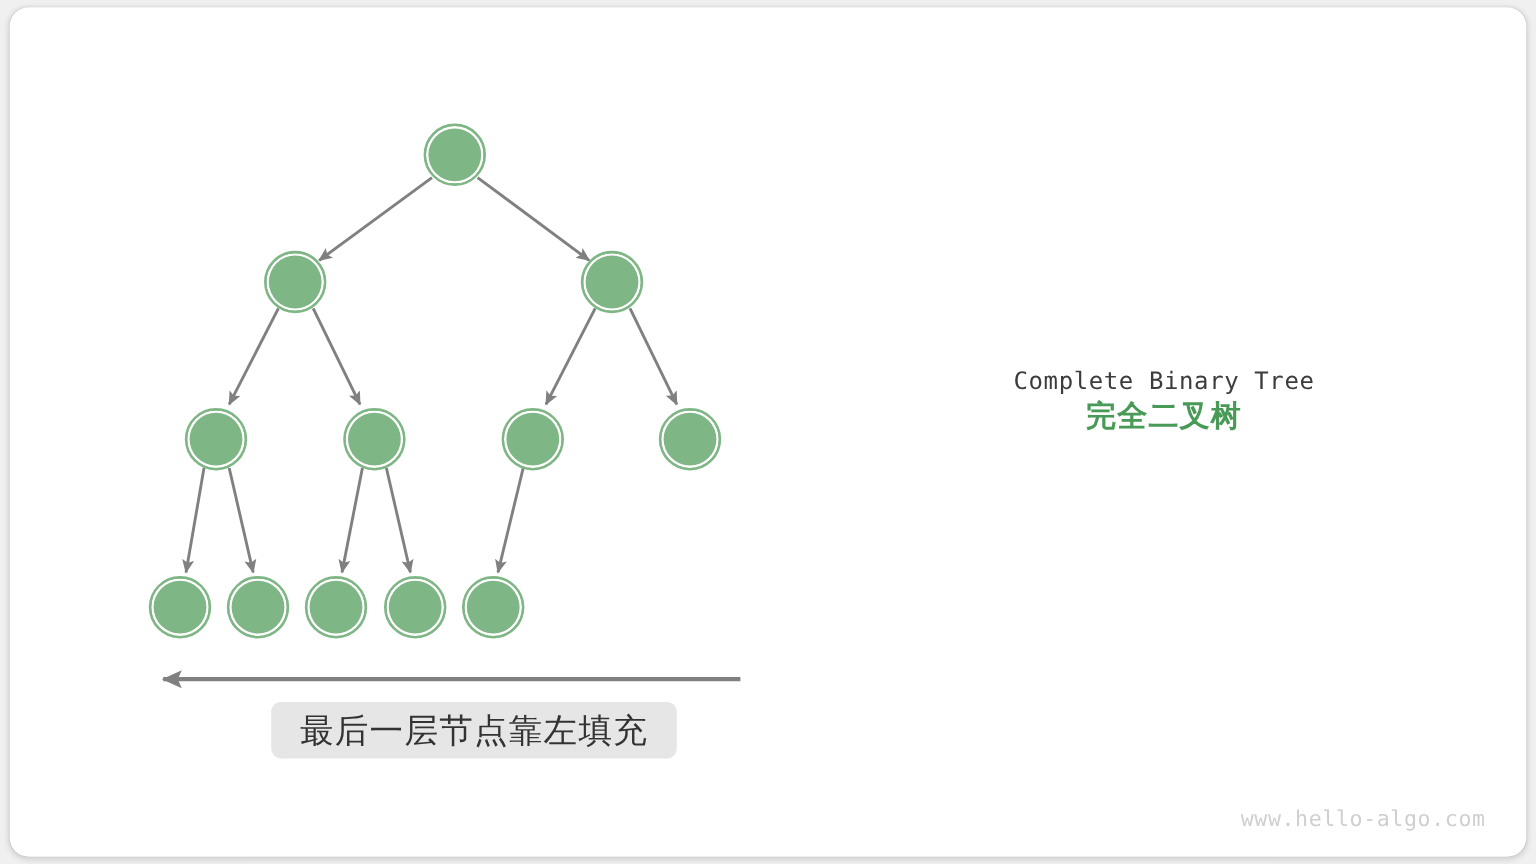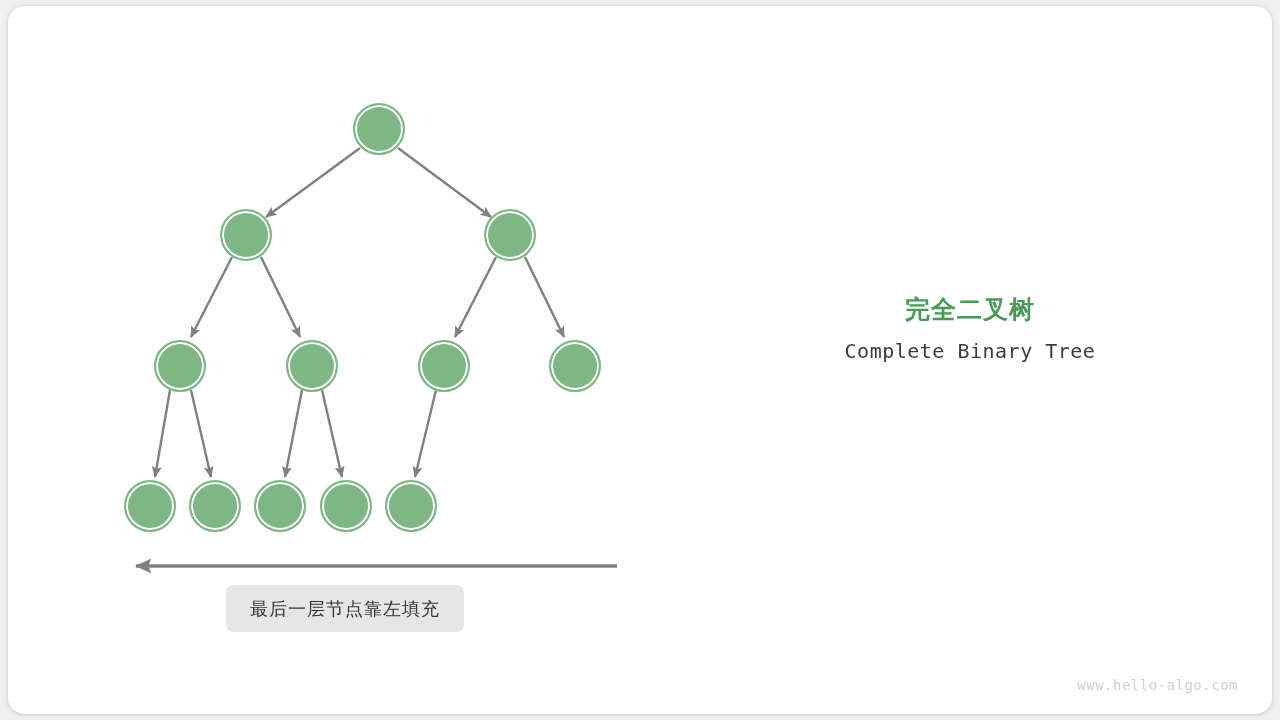--- a/index.html
+++ b/index.html
@@ -66,34 +66,34 @@
     position: absolute;
     left: 226px;
     top: 585px;
     height: 47px;
     padding: 0 24px;
     display: flex;
     align-items: center;
     justify-content: center;
     background: #e6e6e6;
     border-radius: 8px;
-    font-size: 18px;
+    font-size: 28px;
     color: #333333;
     letter-spacing: 1px;
     white-space: nowrap;
   }
   #caption-box .bold-part {
     font-weight: normal;
   }
   #watermark {
     position: absolute;
     right: 42px;
     bottom: 27px;
     font-family: "DejaVu Sans Mono", "Liberation Mono", monospace;
-    font-size: 14px;
+    font-size: 18px;
     color: #cfcfcf;
     letter-spacing: 0.5px;
   }
 </style>
 </head>
 <body>
 
 <div id="stage">
 
   <div id="card"></div>
@@ -142,22 +142,22 @@
   <div class="node-circle" style="left:418px; top:340px; width:52px; height:52px;"></div>
   <div class="node-circle" style="left:549px; top:340px; width:52px; height:52px;"></div>
 
   <div class="node-circle" style="left:124px; top:480px; width:52px; height:52px;"></div>
   <div class="node-circle" style="left:189px; top:480px; width:52px; height:52px;"></div>
   <div class="node-circle" style="left:254px; top:480px; width:52px; height:52px;"></div>
   <div class="node-circle" style="left:320px; top:480px; width:52px; height:52px;"></div>
   <div class="node-circle" style="left:385px; top:480px; width:52px; height:52px;"></div>
 
   <div id="title-block">
+    <div id="title-en">Complete Binary Tree</div>
     <div id="title-cn">完全二叉树</div>
-    <div id="title-en">Complete Binary Tree</div>
   </div>
 
   <div id="caption-box">
     <span>最后一层节点</span>
       <span class="bold-part">靠左填充</span>
   </div>
 
   <div id="watermark">www.hello-algo.com</div>
 
 </div>

